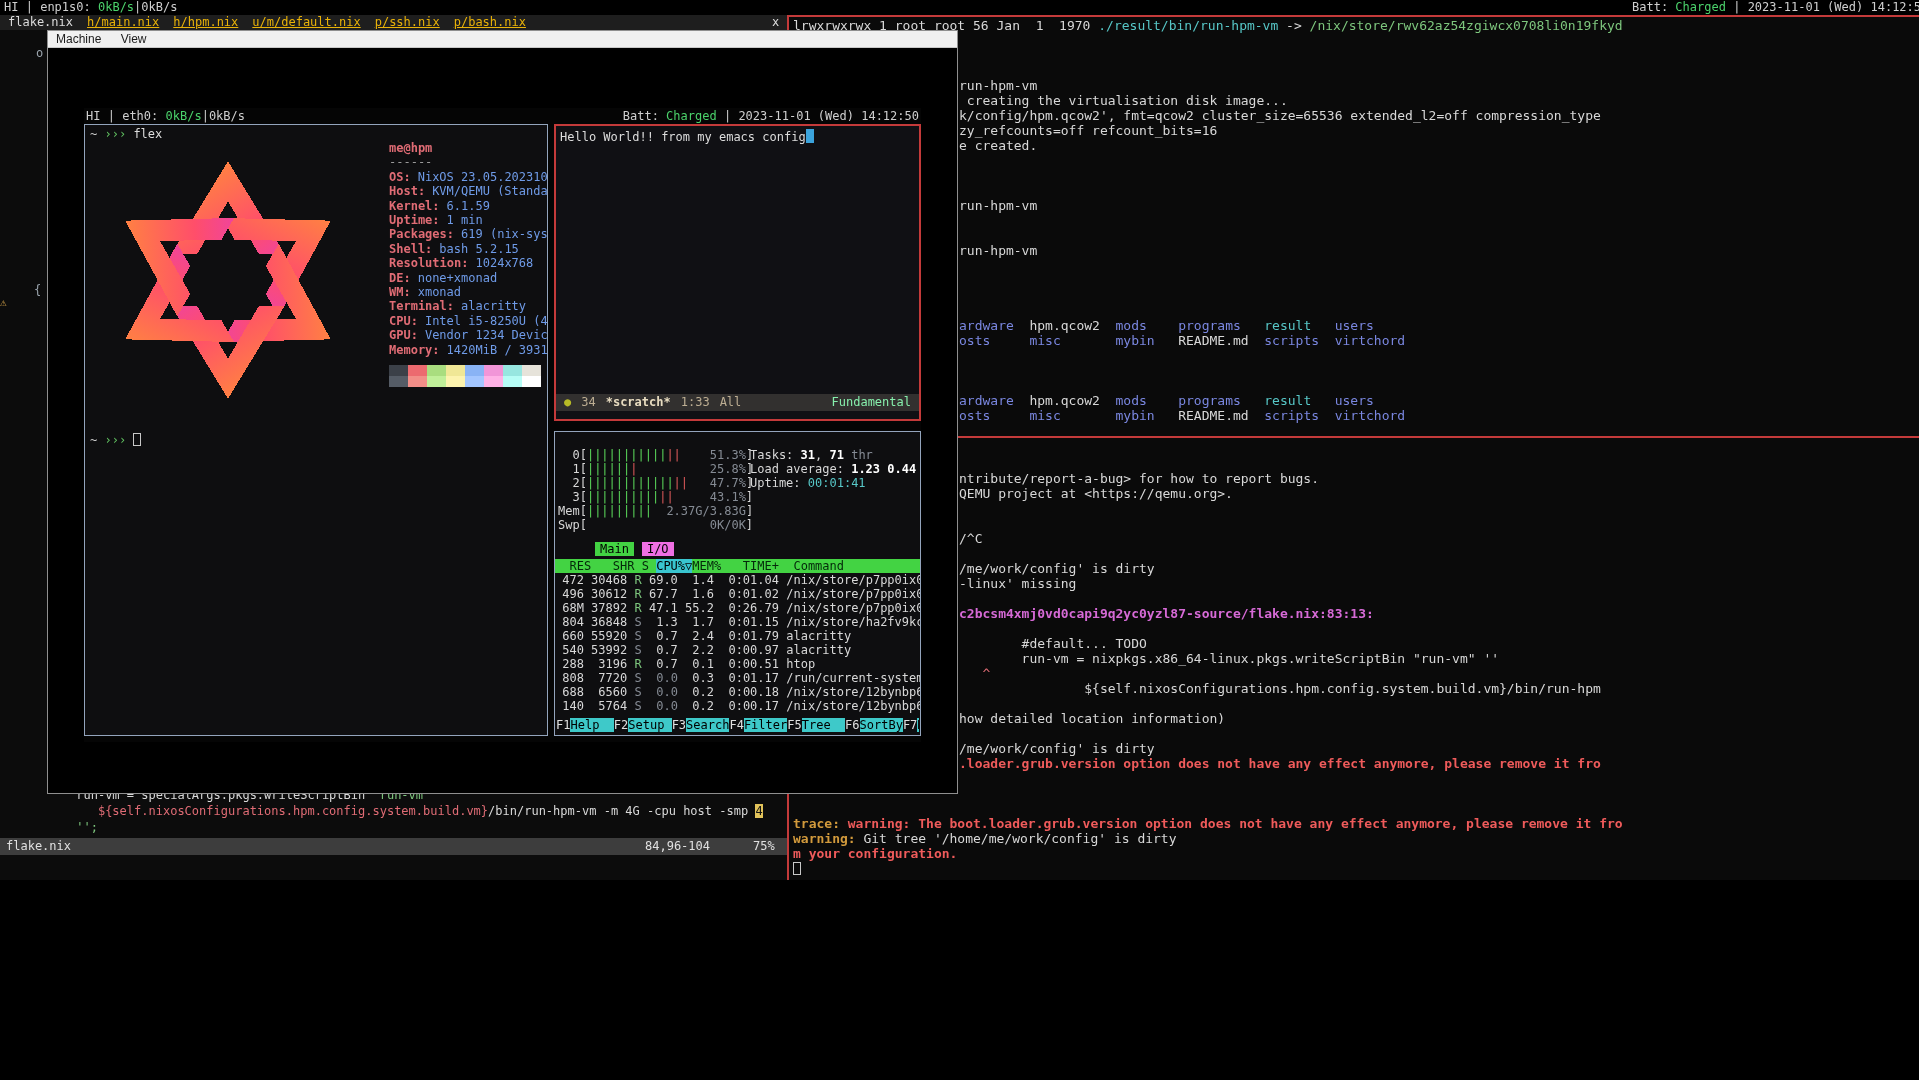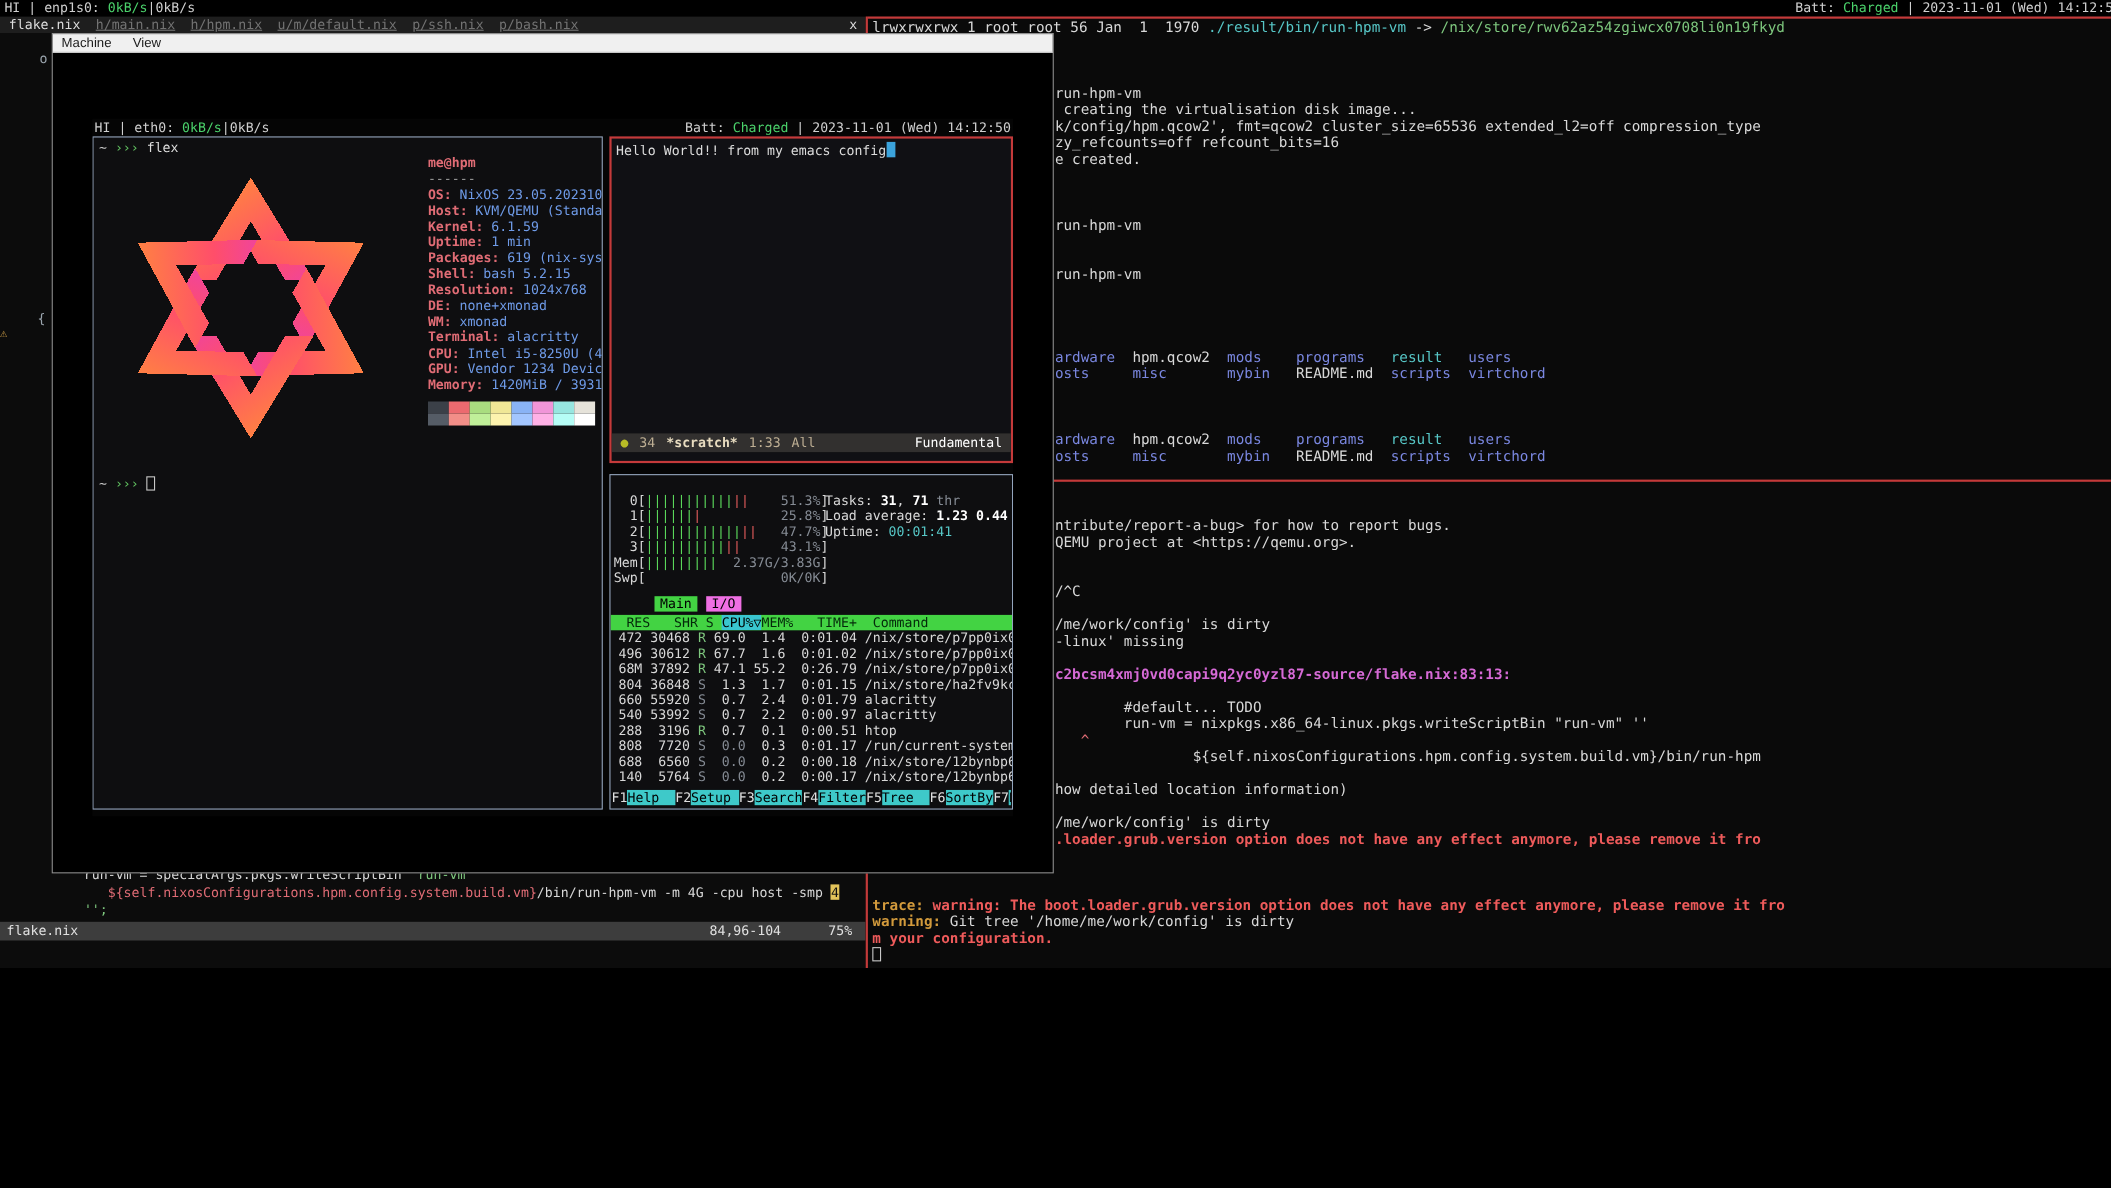--- a/index.html
+++ b/index.html
@@ -31,21 +31,21 @@
   
   .topbar{position:absolute;left:0;top:0;width:100%;height:15px;font:12px/15px "DejaVu Sans Mono",monospace;color:#cfcfcf;background:#000;}
   .tb-left{position:absolute;left:4px;top:0;white-space:pre;}
   .tb-right{position:absolute;left:1632px;top:0;white-space:pre;}
   .green{color:#4bd26b;}
 
   
   .left-pane{position:absolute;left:0;top:15px;width:787px;height:865px;background:#0c0c0c;overflow:hidden;}
   .tabbar{position:absolute;left:0;top:0;width:100%;height:15px;background:#1e1e1e;font:12px/15px "DejaVu Sans Mono",monospace;}
   .tabs{display:flex;gap:14px;padding-left:8px;}
-  .tab{color:#737373;text-decoration:underline;cursor:pointer;}
+  .tab{color:#eab308;text-decoration:underline;cursor:pointer;}
   .tab:first-child{color:#dddddd;text-decoration:none;}
   .tab-close{position:absolute;left:772px;top:0;color:#dddddd;cursor:pointer;}
   .glyph{position:absolute;color:#9aa4ad;font:12px "DejaVu Sans Mono",monospace;}
   .glyph.g1{left:36px;top:31px;}
   .glyph.g2{left:34px;top:268px;}
   .glyph.g3{left:0px;top:281px;color:#d7a54a;font-size:11px;}
   .code{position:absolute;left:4px;top:772px;font:12px/16px "DejaVu Sans Mono",monospace;}
   .vml{position:absolute;left:0;top:823px;width:100%;height:17px;background:#3d3d3d;color:#e0e0e0;font:12px/17px "DejaVu Sans Mono",monospace;}
   .vml-file{margin-left:6px;}
   .vml-pos{position:absolute;left:645px;}
@@ -82,21 +82,21 @@
   .palette{margin-top:8px;}
   .palette .tline{line-height:11px;height:11px;}
 
   
   .iemacs{position:absolute;left:470px;top:16px;width:367px;height:297px;background:#101014;border:2px solid #c43a3a;overflow:hidden;}
   .etext{position:absolute;left:4px;top:3px;font:12px/16px "DejaVu Sans Mono",monospace;color:#dcdcdc;white-space:pre;}
   .ecursor{display:inline-block;width:8px;height:14px;background:#3ba3dc;vertical-align:-2px;}
   .emodeline{position:absolute;left:0;right:0;bottom:8px;height:17px;background:#32302f;font:12px/17px "DejaVu Sans Mono",monospace;color:#bdae93;padding:0 8px;display:flex;gap:10px;}
   .edot{color:#b8bb26;}
   .ebuf{color:#e8dcc0;font-weight:bold;}
-  .emode{margin-left:auto;color:#ffffff;}
+  .emode{margin-left:auto;color:#86efac;}
 
   
   .ihtop{position:absolute;left:470px;top:323px;width:367px;height:305px;background:#0e0e10;border:1px solid #93a4bc;overflow:hidden;font:12px/14px "DejaVu Sans Mono",monospace;}
   .ihtop .tline{line-height:14px;}
   .hmeters{position:absolute;left:3px;top:16px;}
   .hsummary{position:absolute;left:195px;top:16px;}
   .htabs{position:absolute;left:4px;top:110px;padding-left:36px;}
   .htab-main{background:#43d343;color:#000;padding:0 5px;cursor:pointer;}
   .htab-io{background:#ef6fe3;color:#000;padding:0 5px;margin-left:8px;cursor:pointer;}
   .hheader{position: absolute;left:0;top:127px;width:100%;height:14px;background:#43d343;overflow:hidden;}

